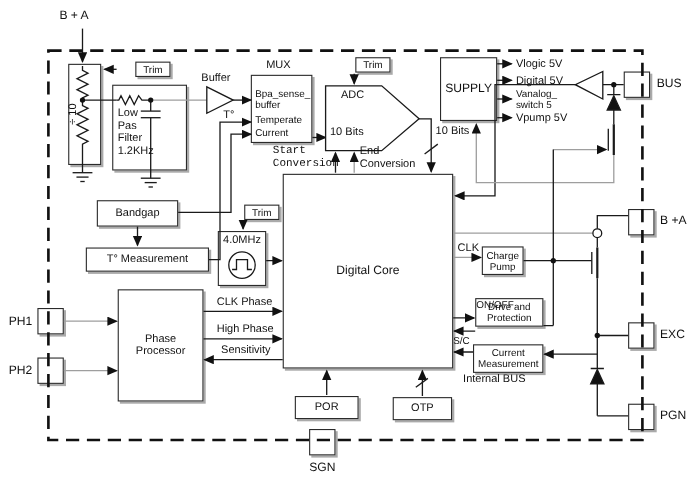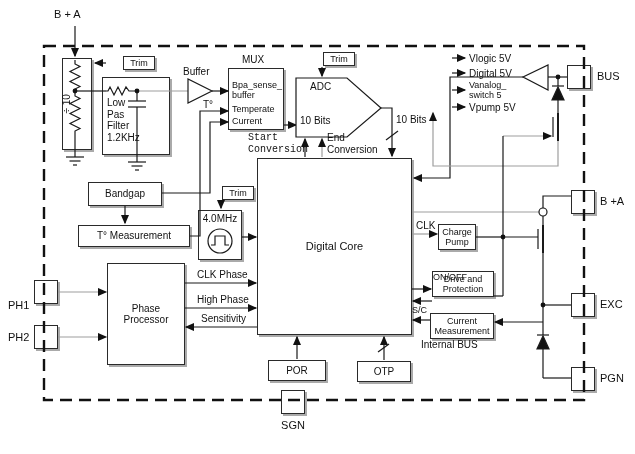--- a/index.html
+++ b/index.html
@@ -21,20 +21,21 @@
 </head>
 <body>
 
 <div id="stage">
 
   <div class="box" style="left:62px;top:58px;width:30px;height:92px;"></div>
   <div class="box trim cbox" style="left:106px;top:56px;width:32px;height:14px;">Trim</div>
   <div class="box" style="left:102px;top:77px;width:68px;height:78px;"></div>
   <div class="box" style="left:228px;top:68px;width:56px;height:62px;"></div>
   <div class="box trim cbox" style="left:306px;top:52px;width:32px;height:14px;">Trim</div>
+  <div class="box cbox big" style="left:400px;top:52px;width:52px;height:58px;">SUPPLY</div>
   <div class="box cbox" style="left:88px;top:182px;width:74px;height:24px;">Bandgap</div>
   <div class="box cbox" style="left:78px;top:225px;width:112px;height:22px;">T° Measurement</div>
   <div class="box trim cbox" style="left:205px;top:186px;width:32px;height:14px;">Trim</div>
   <div class="box" style="left:198px;top:210px;width:44px;height:50px;"></div>
   <div class="box cbox big" style="left:257px;top:158px;width:155px;height:177px;">Digital Core</div>
   <div class="box cbox" style="left:107px;top:263px;width:78px;height:102px;">Phase
 Processor</div>
   <div class="box cbox" style="left:268px;top:360px;width:58px;height:21px;">POR</div>
   <div class="box cbox" style="left:357px;top:361px;width:54px;height:21px;">OTP</div>
   <div class="box cbox sm" style="left:438px;top:224px;width:38px;height:26px;">Charge
@@ -222,17 +223,17 @@
   <div class="lbl" style="left:201px;top:313px;">Sensitivity</div>
   <div class="lbl" style="left:392px;top:339px;padding-left:29px;">Internal BUS</div>
   <div class="lbl" style="left:416px;top:220px;">CLK</div>
   <div class="lbl sm" style="left:413px;top:272px;padding-left:20px;">ON/OFF</div>
   <div class="lbl sm" style="left:412px;top:305px;">S/C</div>
 
   <div class="lbl big" style="left:597px;top:70px;">BUS</div>
   <div class="lbl big" style="left:600px;top:195px;">B +A</div>
   <div class="lbl big" style="left:600px;top:298px;">EXC</div>
   <div class="lbl big" style="left:600px;top:372px;">PGN</div>
-  <div class="lbl big" style="left:8px;top:286px;margin-top:13px;">PH1</div>
+  <div class="lbl big" style="left:8px;top:286px;">PH1</div>
   <div class="lbl big" style="left:8px;top:331px;">PH2</div>
   <div class="lbl big" style="left:278px;top:419px;width:30px;text-align:center;">SGN</div>
 
 </div>
 
 </body></html>

